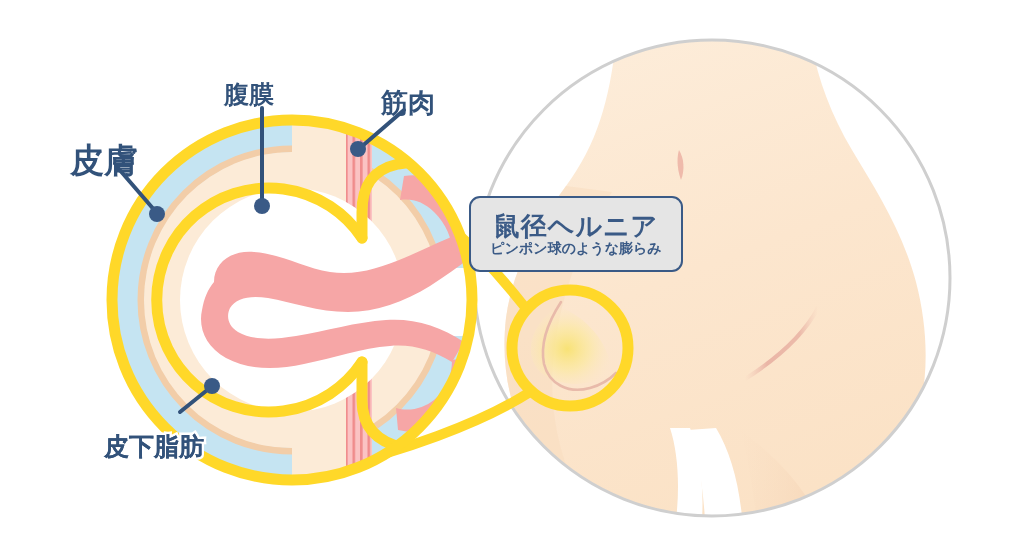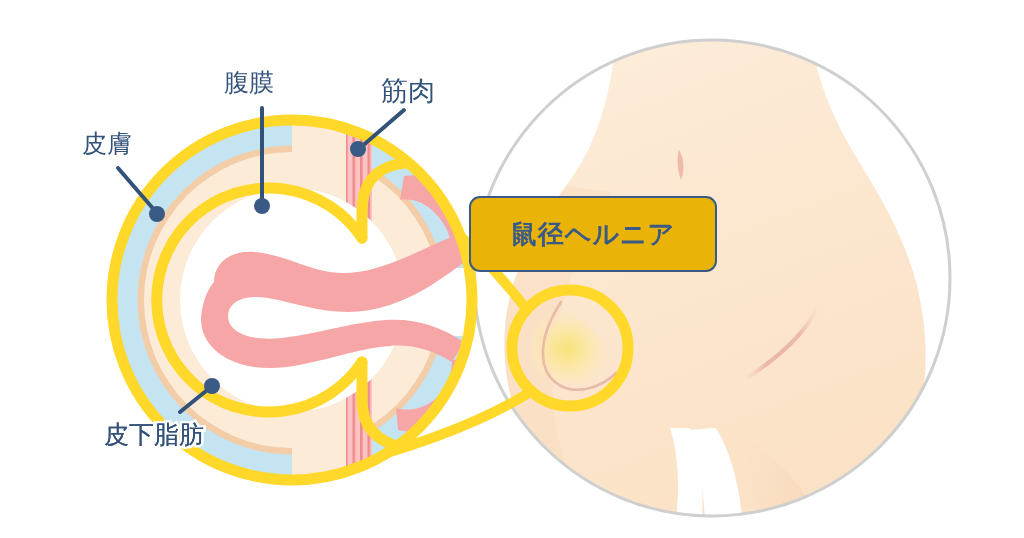--- a/index.html
+++ b/index.html
@@ -23,24 +23,24 @@
     inset: 0;
     width: 1024px;
     height: 538px;
     display: block;
   }
   
   .callout {
     position: absolute;
     left: 469px;
     top: 196px;
-    width: 248px;
+    width: 214px;
     height: 76px;
     box-sizing: border-box;
-    background: #eab308;
+    background: #e5e5e5;
     border: 2.5px solid #3a5a86;
     border-radius: 11px;
     display: flex;
     flex-direction: column;
     align-items: center;
     justify-content: center;
     gap: 1px;
   }
   .callout-title {
     font-size: 26px;
@@ -54,26 +54,27 @@
     font-size: 14px;
     font-weight: bold;
     color: #3a5a86;
     letter-spacing: 0px;
     line-height: 1.1;
     white-space: nowrap;
   }
   
   .lbl {
     position: absolute;
-    font-weight: normal;
+    font-weight: bold;
     color: #32527a;
     white-space: nowrap;
     line-height: 1;
-  }
-  .lbl-skin      { left: 82px;  top: 131px; font-size: 25px; }
+    margin-top: 12px;
+  }
+  .lbl-skin      { left: 70px;  top: 131px; font-size: 34px; }
   .lbl-peritoneum{ left: 224px; top: 70px;  font-size: 25px; }
   .lbl-muscle    { left: 381px; top: 77px;  font-size: 27px; }
   .lbl-fat {
     left: 104px; top: 422px; font-size: 25px;
     -webkit-text-stroke: 5px #ffffff;
     paint-order: stroke fill;
   }
   .lbl-fat-top {
     left: 104px; top: 422px; font-size: 25px;
     color: #32527a;
@@ -287,15 +288,16 @@
   </svg>
 
   <div class="lbl lbl-skin">皮膚</div>
   <div class="lbl lbl-peritoneum">腹膜</div>
   <div class="lbl lbl-muscle">筋肉</div>
   <div class="lbl lbl-fat">皮下脂肪</div>
   <div class="lbl lbl-fat-top">皮下脂肪</div>
 
   <div class="callout">
     <div class="callout-title">鼠径ヘルニア</div>
+    <div class="callout-sub">ピンポン球のような膨らみ</div>
   </div>
 
 </div>
 
 </body></html>

